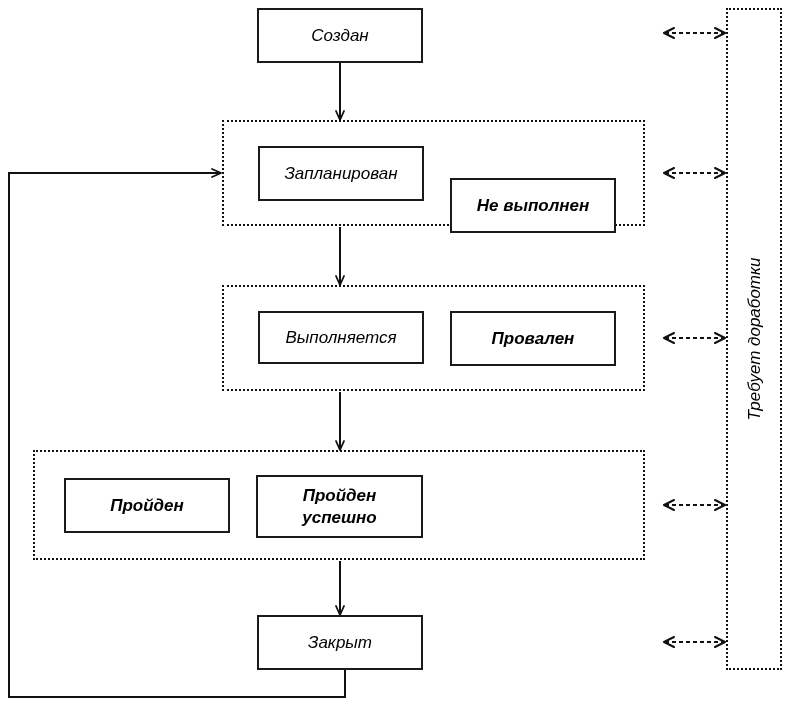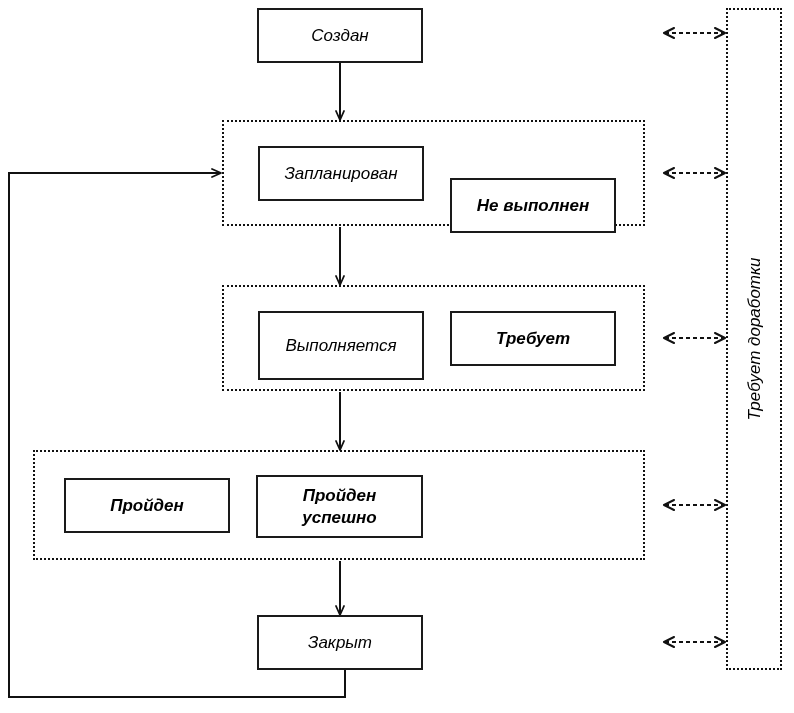--- a/index.html
+++ b/index.html
@@ -121,26 +121,26 @@
   </div>
 
   <div class="node" style="left:258px; top:146px; width:166px; height:55px;">
     <span>Запланирован</span>
   </div>
 
   <div class="node bold" style="left:450px; top:146px; width:166px; height:55px;margin-top:32px;">
     <span>Не выполнен</span>
   </div>
 
-  <div class="node" style="left:258px; top:311px; width:166px; height:69px;">
+  <div class="node" style="left:258px; top:311px; width:166px; height:53px;">
     <span>Выполняется</span>
   </div>
 
   <div class="node bold" style="left:450px; top:311px; width:166px; height:55px;">
-    <span>Требует</span>
+    <span>Провален</span>
   </div>
 
   <div class="node bold" style="left:64px; top:478px; width:166px; height:55px;">
     <span>Пройден</span>
   </div>
 
   <div class="node bold" style="left:256px; top:475px; width:167px; height:63px;">
     <span style="white-space: pre-line;">Пройден
 успешно</span>
   </div>

